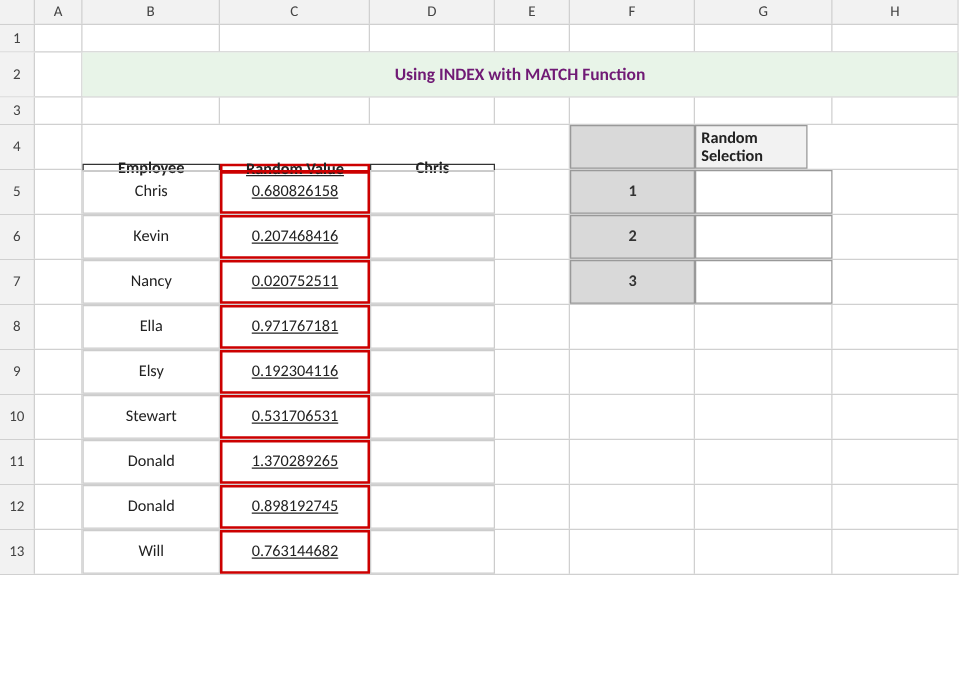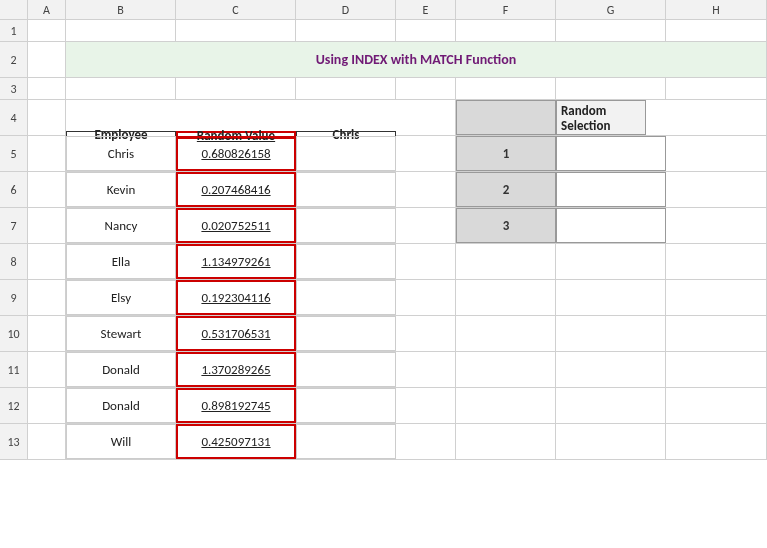--- a/index.html
+++ b/index.html
@@ -243,21 +243,21 @@
       <div class="cell col-e empty-cell"></div>
       <div class="cell col-f right-rank" style="width:100px; border:1px solid #999;">3</div>
       <div class="cell col-g right-empty" style="width:110px; border:1px solid #999;"></div>
       <div class="cell col-h empty-cell"></div>
     </div>
 
     <div class="row">
       <div class="row-num">8</div>
       <div class="cell col-a empty-cell"></div>
       <div class="cell col-b data-cell-normal">Ella</div>
-      <div class="cell col-c data-cell-red">1.134979261</div>
+      <div class="cell col-c data-cell-red">0.971767181</div>
       <div class="cell col-d data-cell-normal"></div>
       <div class="cell col-e empty-cell"></div>
       <div class="cell col-f empty-cell"></div>
       <div class="cell col-g empty-cell"></div>
       <div class="cell col-h empty-cell"></div>
     </div>
 
     <div class="row">
       <div class="row-num">9</div>
       <div class="cell col-a empty-cell"></div>
@@ -303,21 +303,21 @@
       <div class="cell col-e empty-cell"></div>
       <div class="cell col-f empty-cell"></div>
       <div class="cell col-g empty-cell"></div>
       <div class="cell col-h empty-cell"></div>
     </div>
 
     <div class="row">
       <div class="row-num">13</div>
       <div class="cell col-a empty-cell"></div>
       <div class="cell col-b data-cell-normal">Will</div>
-      <div class="cell col-c data-cell-red">0.425097131</div>
+      <div class="cell col-c data-cell-red">0.763144682</div>
       <div class="cell col-d data-cell-normal"></div>
       <div class="cell col-e empty-cell"></div>
       <div class="cell col-f empty-cell"></div>
       <div class="cell col-g empty-cell"></div>
       <div class="cell col-h empty-cell"></div>
     </div>
 
 
 
   </div>

